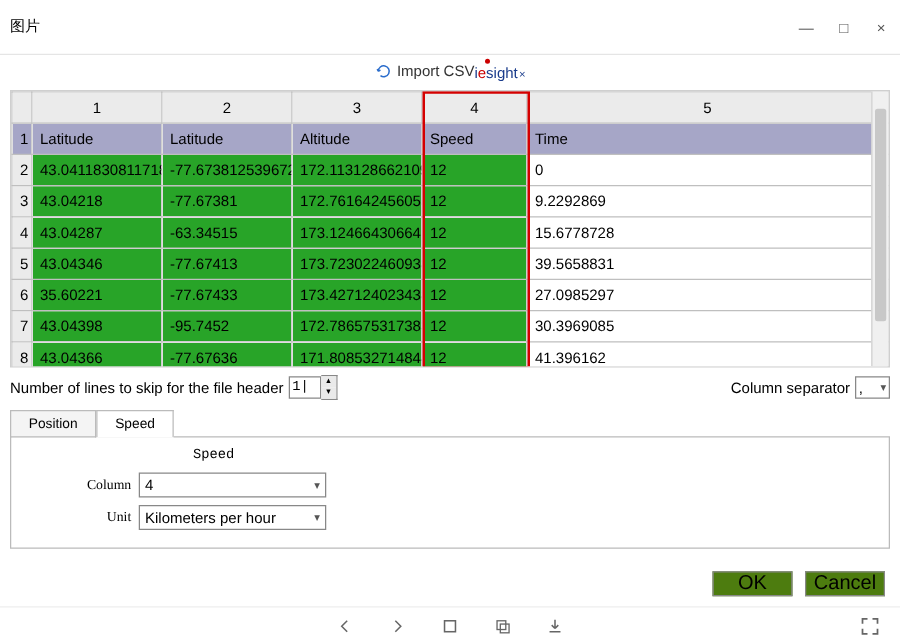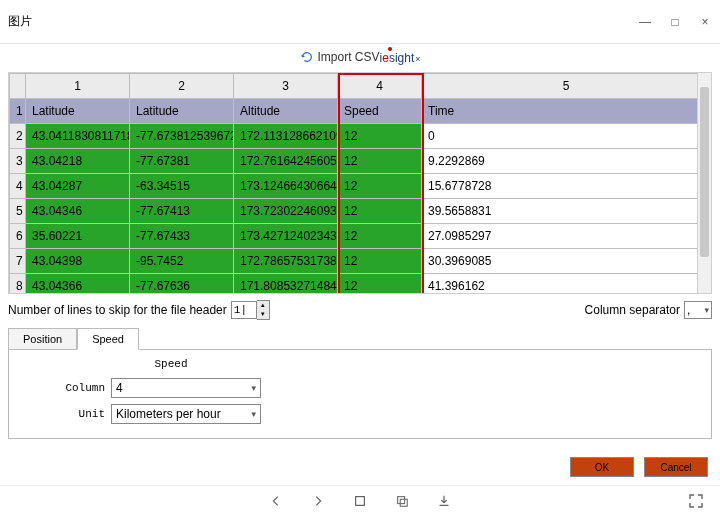--- a/index.html
+++ b/index.html
@@ -32,26 +32,26 @@
 .spin-btns{display:flex;flex-direction:column;border:1px solid #888;border-left:none}
 .spin-btn{width:12px;height:9px;font-size:7px;line-height:7px;background:#eaeaea;text-align:center;cursor:pointer}
 .sep-right{display:flex;align-items:center;gap:4px;font-family:"Courier New",monospace;font-size:11px}
 .sep-select{width:28px;height:18px;border:1px solid #888;background:#fff;display:flex;align-items:center;justify-content:space-between;padding:0 2px;cursor:pointer}
 .tabs{display:flex;margin:2px 8px 0 8px}
 .tab{padding:4px 14px;border:1px solid #bbb;background:#f4f4f4;cursor:pointer;border-bottom:none;font-family:Liberation Sans, sans-serif;font-size:11px}
 .tab.active{background:#fff;border-bottom:1px solid #fff;position:relative;z-index:2}
 .tab-panel{border:1px solid #bbb;margin:0 8px;padding:8px 12px;position:relative;top:-1px}
 .panel-title{text-align:center;width:180px;margin-left:60px;font-family:"Courier New",monospace;font-size:11px;margin-bottom:8px}
 .field-row{display:flex;align-items:center;margin-bottom:6px}
-.field-label{width:90px;text-align:right;padding-right:6px;font-family:Liberation Mono, monospace;font-size:11px}
+.field-label{width:90px;text-align:right;padding-right:6px;font-family:Liberation Serif, serif;font-size:11px}
 .combo{width:150px;height:20px;border:1px solid #888;background:#fff;display:flex;align-items:center;justify-content:space-between;padding:0 4px;cursor:pointer;font-family:"Courier New",monospace;font-size:11px}
 .chev{font-size:9px;color:#555}
 .status-lines{padding:4px 10px;font-family:"Courier New",monospace;font-size:11px;line-height:16px}
 .footer-btns{position:absolute;right:12px;bottom:38px;display:flex;gap:10px}
-.footer-btn{width:64px;height:20px;border:1px solid #888;background:#c2410c;cursor:pointer;font-size:10px}
+.footer-btn{width:64px;height:20px;border:1px solid #888;background:#4d7c0f;cursor:pointer;font-size:16px}
 .bottom-bar{position:absolute;bottom:0;left:0;right:0;height:30px;display:flex;align-items:center;justify-content:center;gap:28px;border-top:1px solid #eee}
 .bot-icon{color:#666;cursor:pointer;display:flex;align-items:center}
 .expand-icon{position:absolute;right:16px}
 .scroll-v{position:absolute;right:0;top:0;bottom:0;width:14px;background:#f0f0f0;border-left:1px solid #cfcfcf}
 .scroll-thumb{position:absolute;left:2px;right:2px;top:14px;height:170px;background:#c8c8c8;border-radius:2px}
 .col1{width:104px}.col2{width:104px}.col3{width:104px}.col4{width:84px}.col5{width:auto}
 </style>
 </head>
 <body>
 

